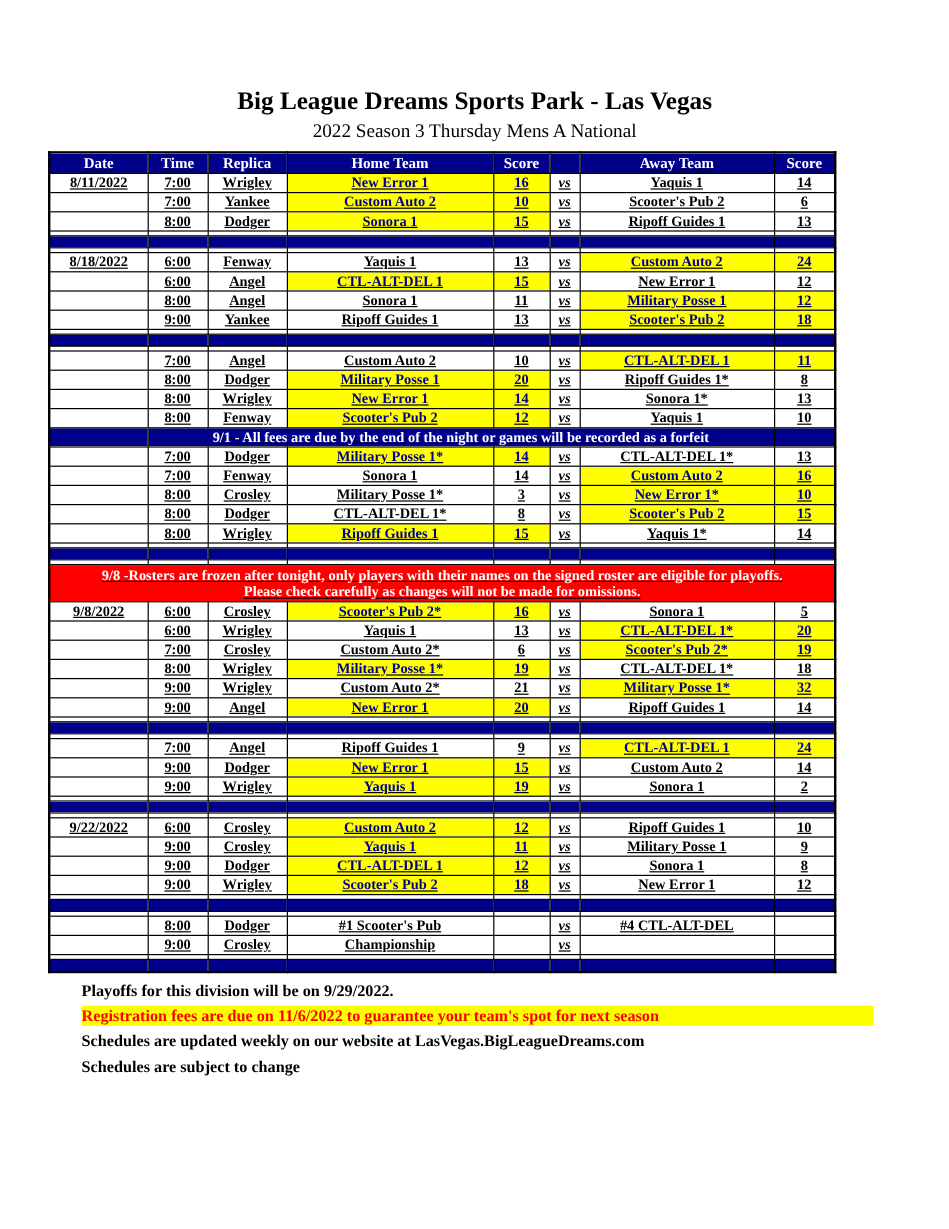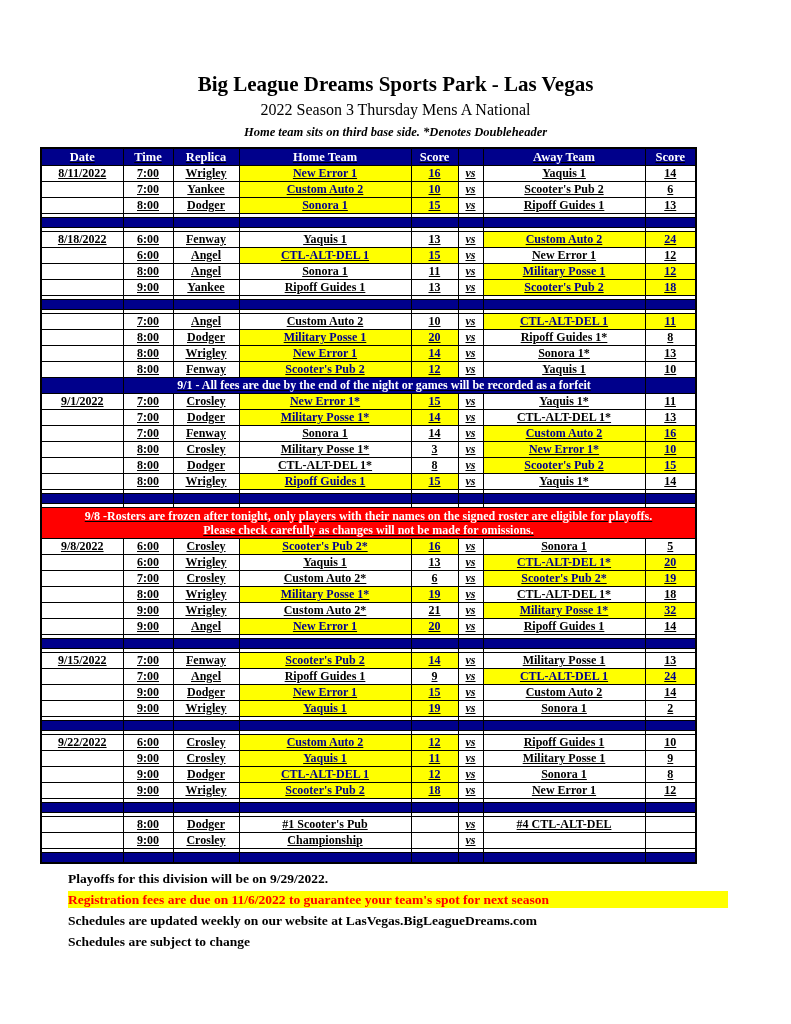--- a/index.html
+++ b/index.html
@@ -33,21 +33,20 @@
   .f-line{font-size:13.5px;font-weight:bold;margin-top:4px;line-height:17px;}
   .f-reg{background:var(--yellow);color:var(--red);width:660px;}
 </style>
 </head>
 <body>
 
 <div class="page">
   <div class="hdr">
     <div class="title">Big League Dreams Sports Park - Las Vegas</div>
     <div class="subtitle">2022 Season 3 Thursday Mens A National</div>
-    <div class="note">Home team sits on third base side.  *Denotes Doubleheader</div>
   </div>
 
   <table class="sched">
     <colgroup>
         <col style="width: 82px;">
         <col style="width: 50px;">
         <col style="width: 66px;">
         <col style="width: 172px;">
         <col style="width: 47px;">
         <col style="width: 25px;">
@@ -236,30 +235,20 @@
           <td class="vs">vs</td>
           <td>Yaquis 1</td>
           <td>10</td>
         </tr>
         <tr class="banner-navy">
           <td></td>
           <td colspan="6">9/1 - All fees are due by the end of the night or games will be recorded as a forfeit</td>
           <td></td>
         </tr>
         <tr>
-          <td>9/1/2022</td>
-          <td>7:00</td>
-          <td>Crosley</td>
-          <td class="win">New Error 1*</td>
-          <td class="win">15</td>
-          <td class="vs">vs</td>
-          <td>Yaquis 1*</td>
-          <td>11</td>
-        </tr>
-        <tr>
           <td></td>
           <td>7:00</td>
           <td>Dodger</td>
           <td class="win">Military Posse 1*</td>
           <td class="win">14</td>
           <td class="vs">vs</td>
           <td>CTL-ALT-DEL 1*</td>
           <td>13</td>
         </tr>
         <tr>
@@ -420,30 +409,20 @@
         </tr>
         <tr class="sep-w">
           <td></td>
           <td></td>
           <td></td>
           <td></td>
           <td></td>
           <td></td>
           <td></td>
           <td></td>
-        </tr>
-        <tr>
-          <td>9/15/2022</td>
-          <td>7:00</td>
-          <td>Fenway</td>
-          <td class="win">Scooter's Pub 2</td>
-          <td class="win">14</td>
-          <td class="vs">vs</td>
-          <td>Military Posse 1</td>
-          <td>13</td>
         </tr>
         <tr>
           <td></td>
           <td>7:00</td>
           <td>Angel</td>
           <td>Ripoff Guides 1</td>
           <td>9</td>
           <td class="vs">vs</td>
           <td class="win">CTL-ALT-DEL 1</td>
           <td class="win">24</td>

